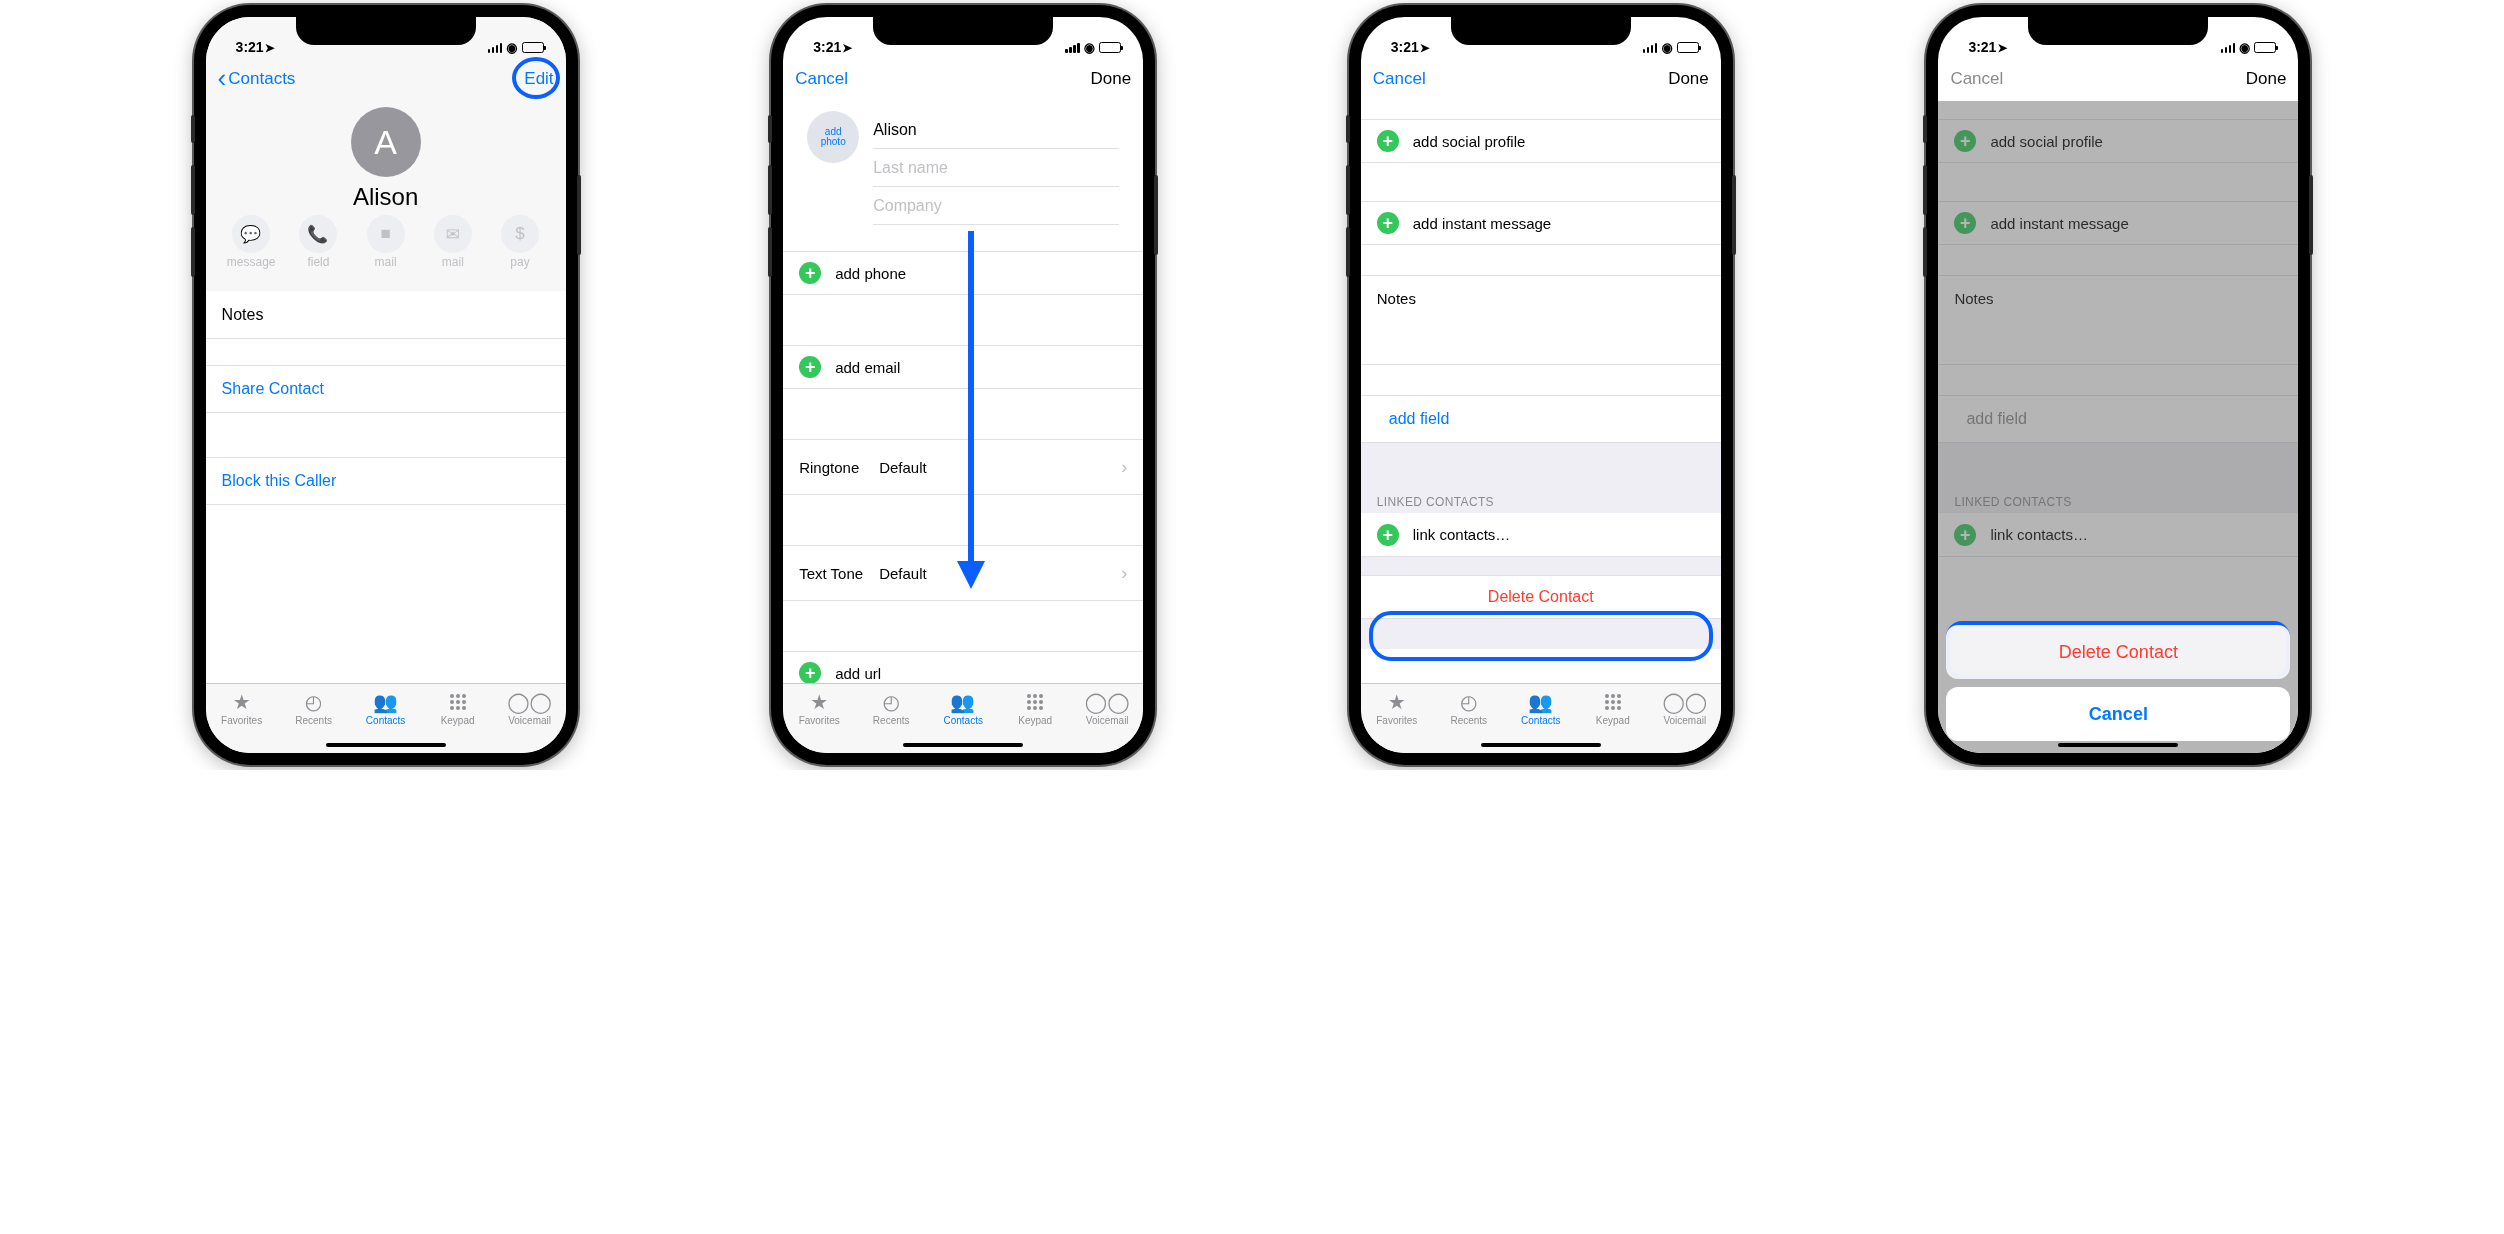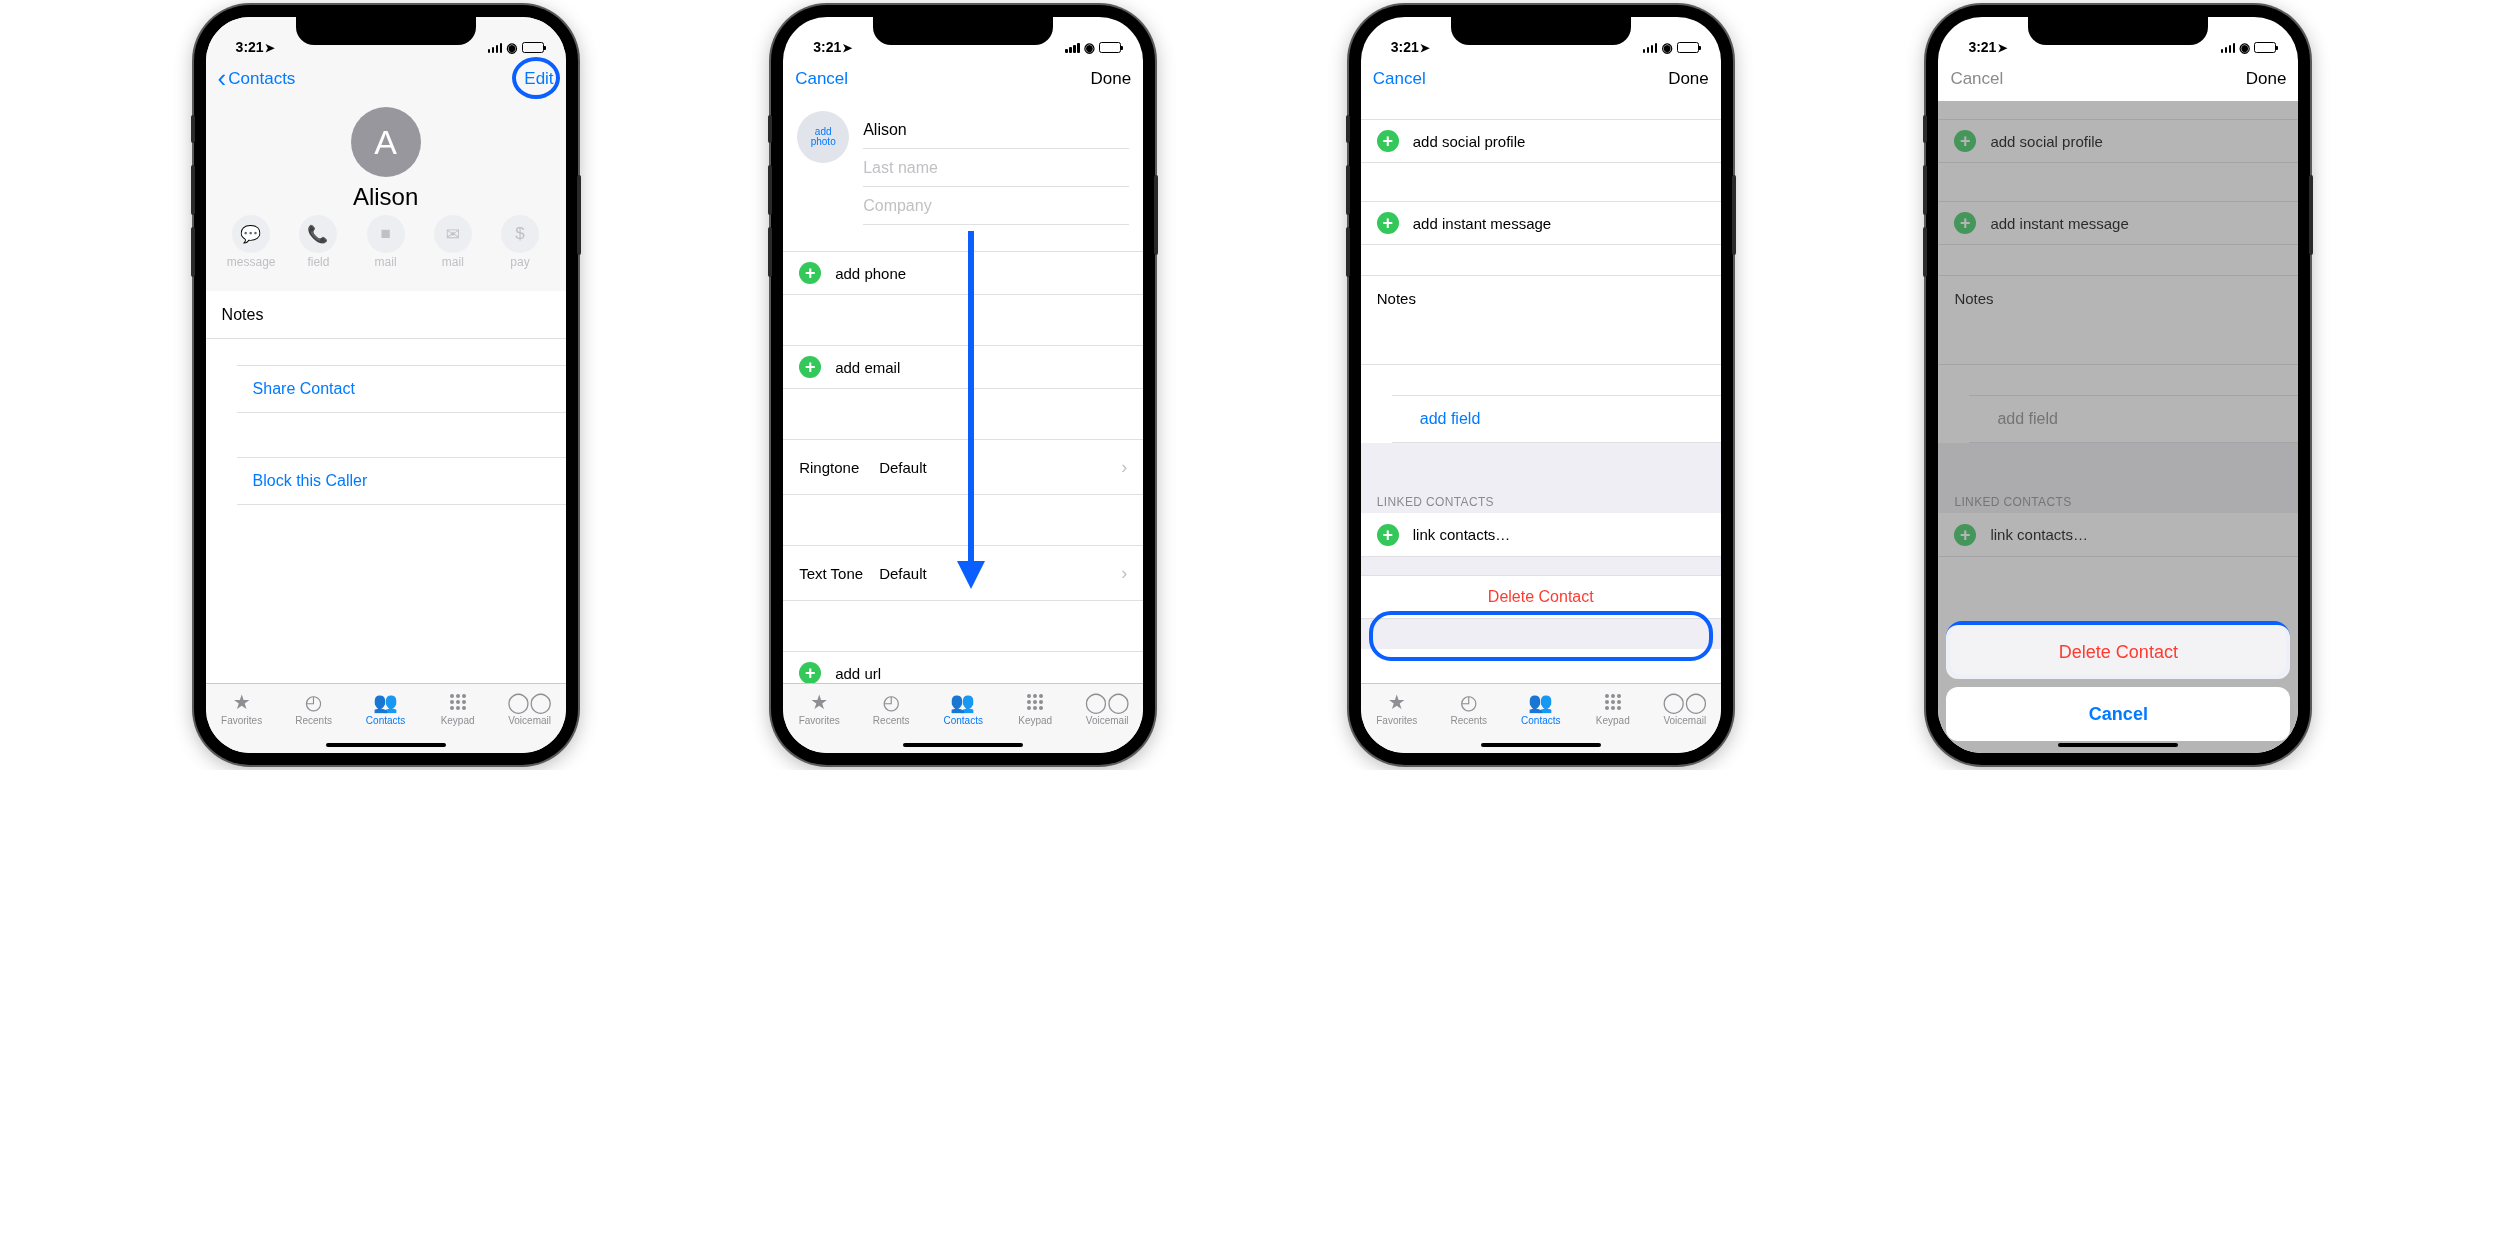--- a/index.html
+++ b/index.html
@@ -93,26 +93,26 @@
   .hero{background:#f7f7f8;text-align:center;padding:6px 0 12px;position:relative;}
   .avatar{width:70px;height:70px;background:#97979d;border-radius:50%;display:flex;align-items:center;justify-content:center;margin:0 auto;color:#fff;font-size:34px;}
   .contact-name{font-size:24px;margin-top:6px;}
   .actions{display:flex;justify-content:space-around;padding:4px 12px 10px;}
   .act{flex:1;text-align:center;color:#c0c0c5;}
   .act-ico{width:38px;height:38px;border-radius:50%;background:#eceef1;margin:0 auto 2px;display:flex;align-items:center;justify-content:center;font-size:17px;}
   .act-lbl{font-size:12px;}
   .list{background:#fff;}
   .row{min-height:48px;display:flex;align-items:center;padding:0 16px;border-bottom:.5px solid #e0e0e3;font-size:16px;position:relative;}
   .row.link{color:#007aff;}
-  .row.section{border-top:.5px solid #e0e0e3;margin-left:31px;}
+  .row.section{border-top:.5px solid #e0e0e3;}
   .spacer{height:26px;background:#fff;}
   .spacer-g{height:30px;background:#efeef4;}
 
   
-  .edit-top{display:flex;padding:10px 14px 0;justify-content:space-between;}
+  .edit-top{display:flex;padding:10px 24px 0;justify-content:space-between;}
   .addphoto{width:52px;height:52px;border-radius:50%;background:#e1e4ea;display:flex;flex-direction:column;align-items:center;justify-content:center;font-size:10px;color:#007aff;line-height:1.05;margin-right:14px;flex-shrink:0;}
   .name-fields{flex:1;}
   .nf{height:38px;border-bottom:.5px solid #e0e0e3;display:flex;align-items:center;font-size:16px;}
   .nf input, .placeholder{border:none;outline:none;width:100%;font-size:16px;font-family:inherit;}
   .placeholder{color:#c1c1c5;}
   .add-row{display:flex;align-items:center;height:44px;border-top:.5px solid #e0e0e3;border-bottom:.5px solid #e0e0e3;padding:0 16px;font-size:15px;}
   .add-row.nt{border-top:none;}
   .plus{width:22px;height:22px;border-radius:50%;background:#34c759;color:#fff;display:flex;align-items:center;justify-content:center;margin-right:14px;font-size:18px;font-weight:700;line-height:0;flex-shrink:0;}
   .kv-row{display:flex;align-items:center;height:56px;padding:0 16px;border-top:.5px solid #e0e0e3;border-bottom:.5px solid #e0e0e3;font-size:15px;}
   .kv-row .k{width:80px;color:#000;}

